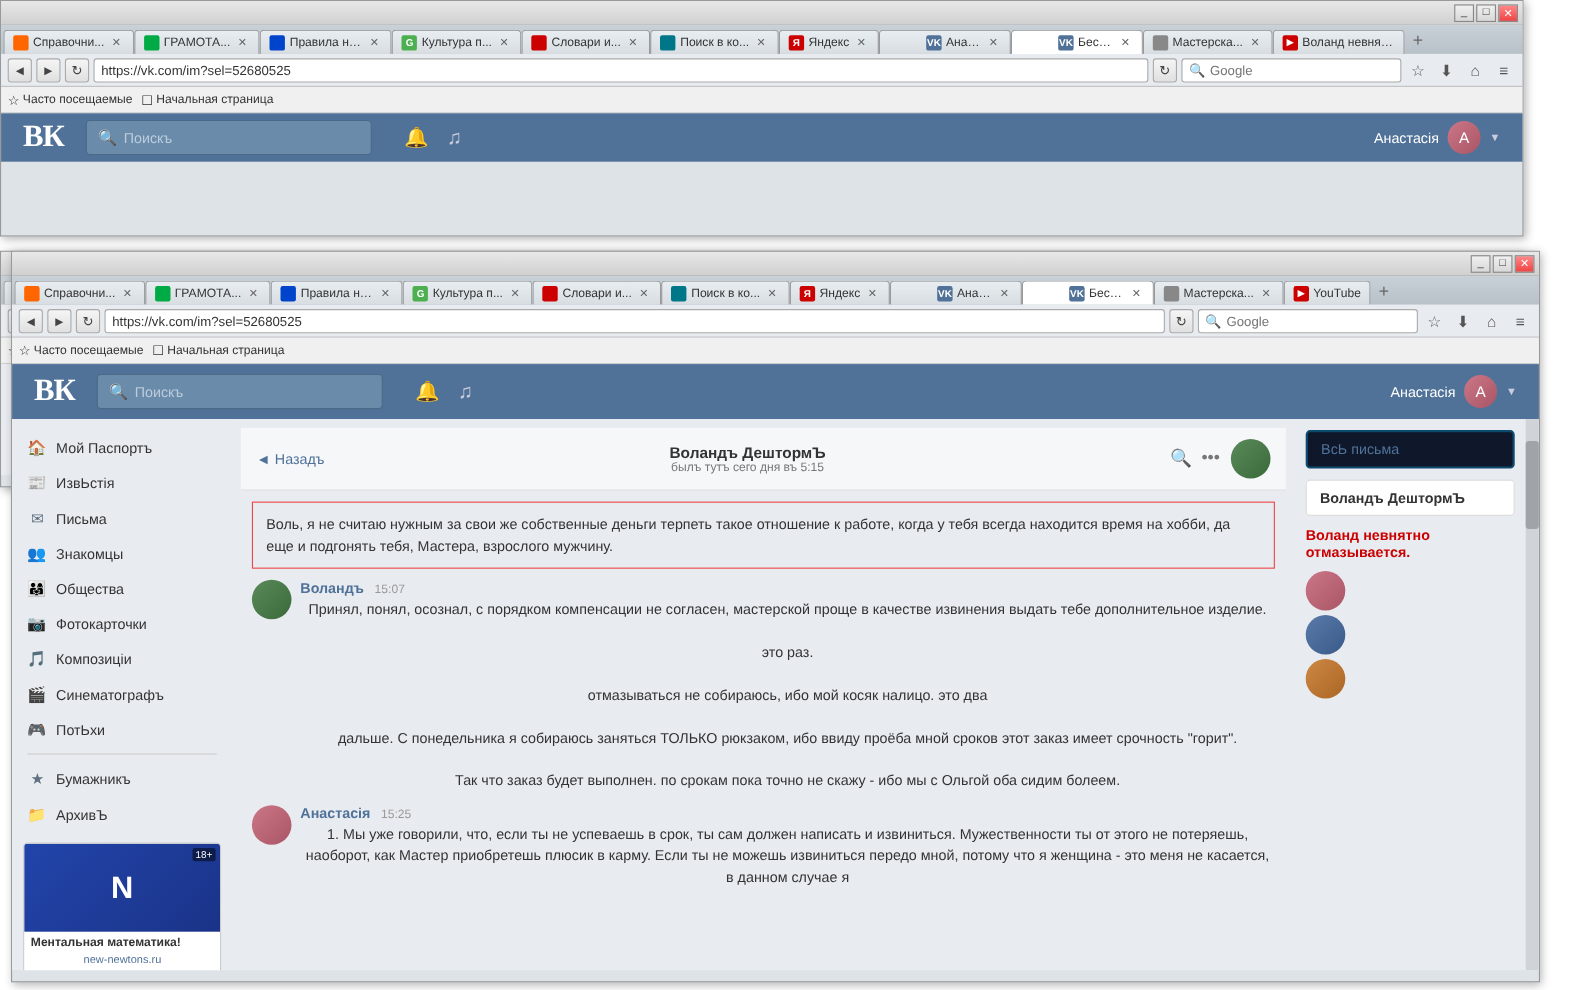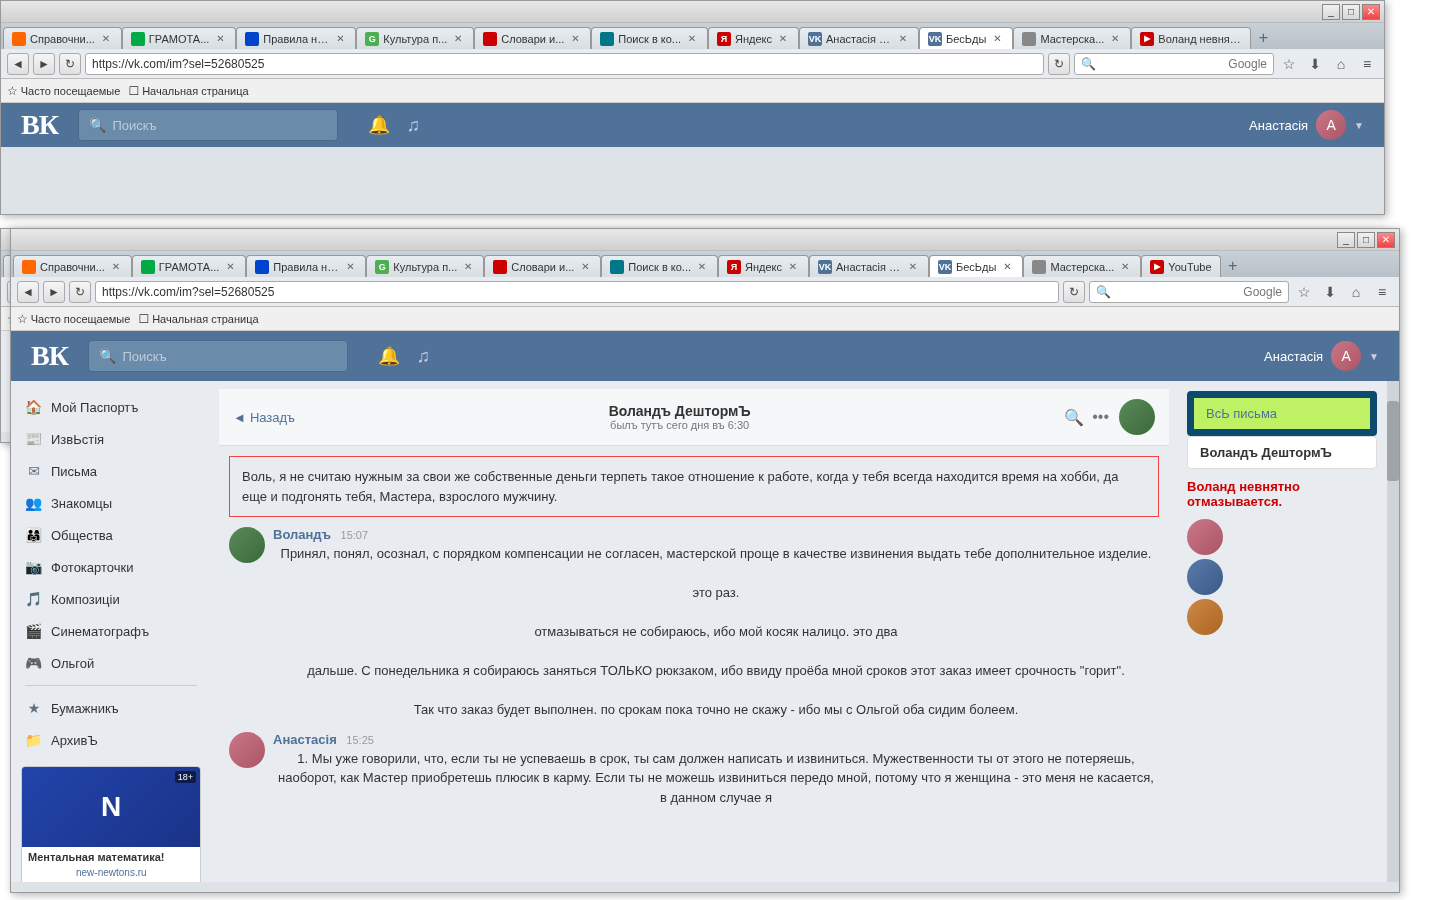--- a/index.html
+++ b/index.html
@@ -127,21 +127,21 @@
       height: 22px;
       border: 1px solid #aaa;
       border-radius: 3px;
       padding: 0 6px;
       font-size: 12px;
       background: #fff;
       display: flex; align-items: center; gap: 4px;
     }
     .search-input {
       border: none; outline: none; background: transparent;
-      font-size: 12px; flex: 1; text-align: right;
+      font-size: 12px; flex: 1;
     }
     .toolbar-icons {
       display: flex; gap: 4px;
     }
     .toolbar-icon {
       width: 22px; height: 22px;
       display: flex; align-items: center; justify-content: center;
       font-size: 14px; color: #555;
       cursor: pointer;
     }
@@ -292,21 +292,21 @@
     .msg-author { font-weight: bold; color: #507299; font-size: 13px; }
     .msg-time { color: #999; font-size: 11px; margin-left: 6px; }
     .msg-text { font-size: 13px; color: #333; line-height: 1.5; margin-top: 2px; text-align: center; }
 
     
     .vk-right {
       width: 220px;
       flex-shrink: 0;
       padding: 10px;
     }
-    .right-links { background: #bef264; border: 7px solid #0c4a6e; border-radius: 4px; overflow: hidden; }
+    .right-links { background: #0f172a; border: 2px solid #0c4a6e; border-radius: 4px; overflow: hidden; margin-bottom: 10px; }
     .right-link {
       display: block;
       padding: 8px 12px;
       font-size: 13px;
       color: #507299;
       text-decoration: none;
       border-bottom: 1px solid #eee;
       cursor: pointer;
     }
     .right-link:last-child { border-bottom: none; }
@@ -337,21 +337,21 @@
     .fav-orange { background: #ff6600; }
     .fav-green { background: #00aa44; }
     .fav-blue { background: #0044cc; }
     .fav-red { background: #cc0000; }
     .fav-teal { background: #007788; }
     .fav-gray { background: #888; }
 
     .tab-favicon.vk-fav {
       background: #507299;
       display: flex; align-items: center; justify-content: center;
-      color: #fff; font-size: 9px; font-weight: bold;
+      color: #fff; font-size: 9px; font-weight: bold; margin-left: 34px;
     }
     .tab-favicon.yt-fav {
       background: #cc0000;
       display: flex; align-items: center; justify-content: center;
       color: #fff; font-size: 8px; font-weight: bold;
     }
   </style>
 </head>
 <body>
 
@@ -716,21 +716,21 @@
         <div class="sidebar-item">
           <span class="sidebar-icon">🎵</span>
           <span>Композицiи</span>
         </div>
         <div class="sidebar-item">
           <span class="sidebar-icon">🎬</span>
           <span>Синематографъ</span>
         </div>
         <div class="sidebar-item">
           <span class="sidebar-icon">🎮</span>
-          <span>Ольгой</span>
+          <span>ПотЬхи</span>
         </div>
         <div class="sidebar-divider"></div>
         <div class="sidebar-item">
           <span class="sidebar-icon">★</span>
           <span>Бумажникъ</span>
         </div>
         <div class="sidebar-item">
           <span class="sidebar-icon">📁</span>
           <span>АрхивЪ</span>
         </div>
@@ -748,21 +748,21 @@
 
       <div class="vk-main" style="flex:1; padding:8px;">
 
         <div class="conv-header">
           <div class="conv-back">
             <span>◄</span>
             <span>Назадъ</span>
           </div>
           <div class="conv-title-area">
             <div class="conv-name">Воландъ ДештормЪ</div>
-            <div class="conv-status">былъ тутъ сего дня въ 6:30</div>
+            <div class="conv-status">былъ тутъ сего дня въ 5:15</div>
           </div>
           <div class="conv-actions">
             <span class="conv-action-icon">🔍</span>
             <span class="conv-action-icon">•••</span>
           </div>
           <div class="conv-avatar-sm av-green" style="width:36px;height:36px;border-radius:50%;background:linear-gradient(135deg,#5a8a5a,#3a6a3a);"></div>
         </div>
 
         <div class="messages-area">
 

